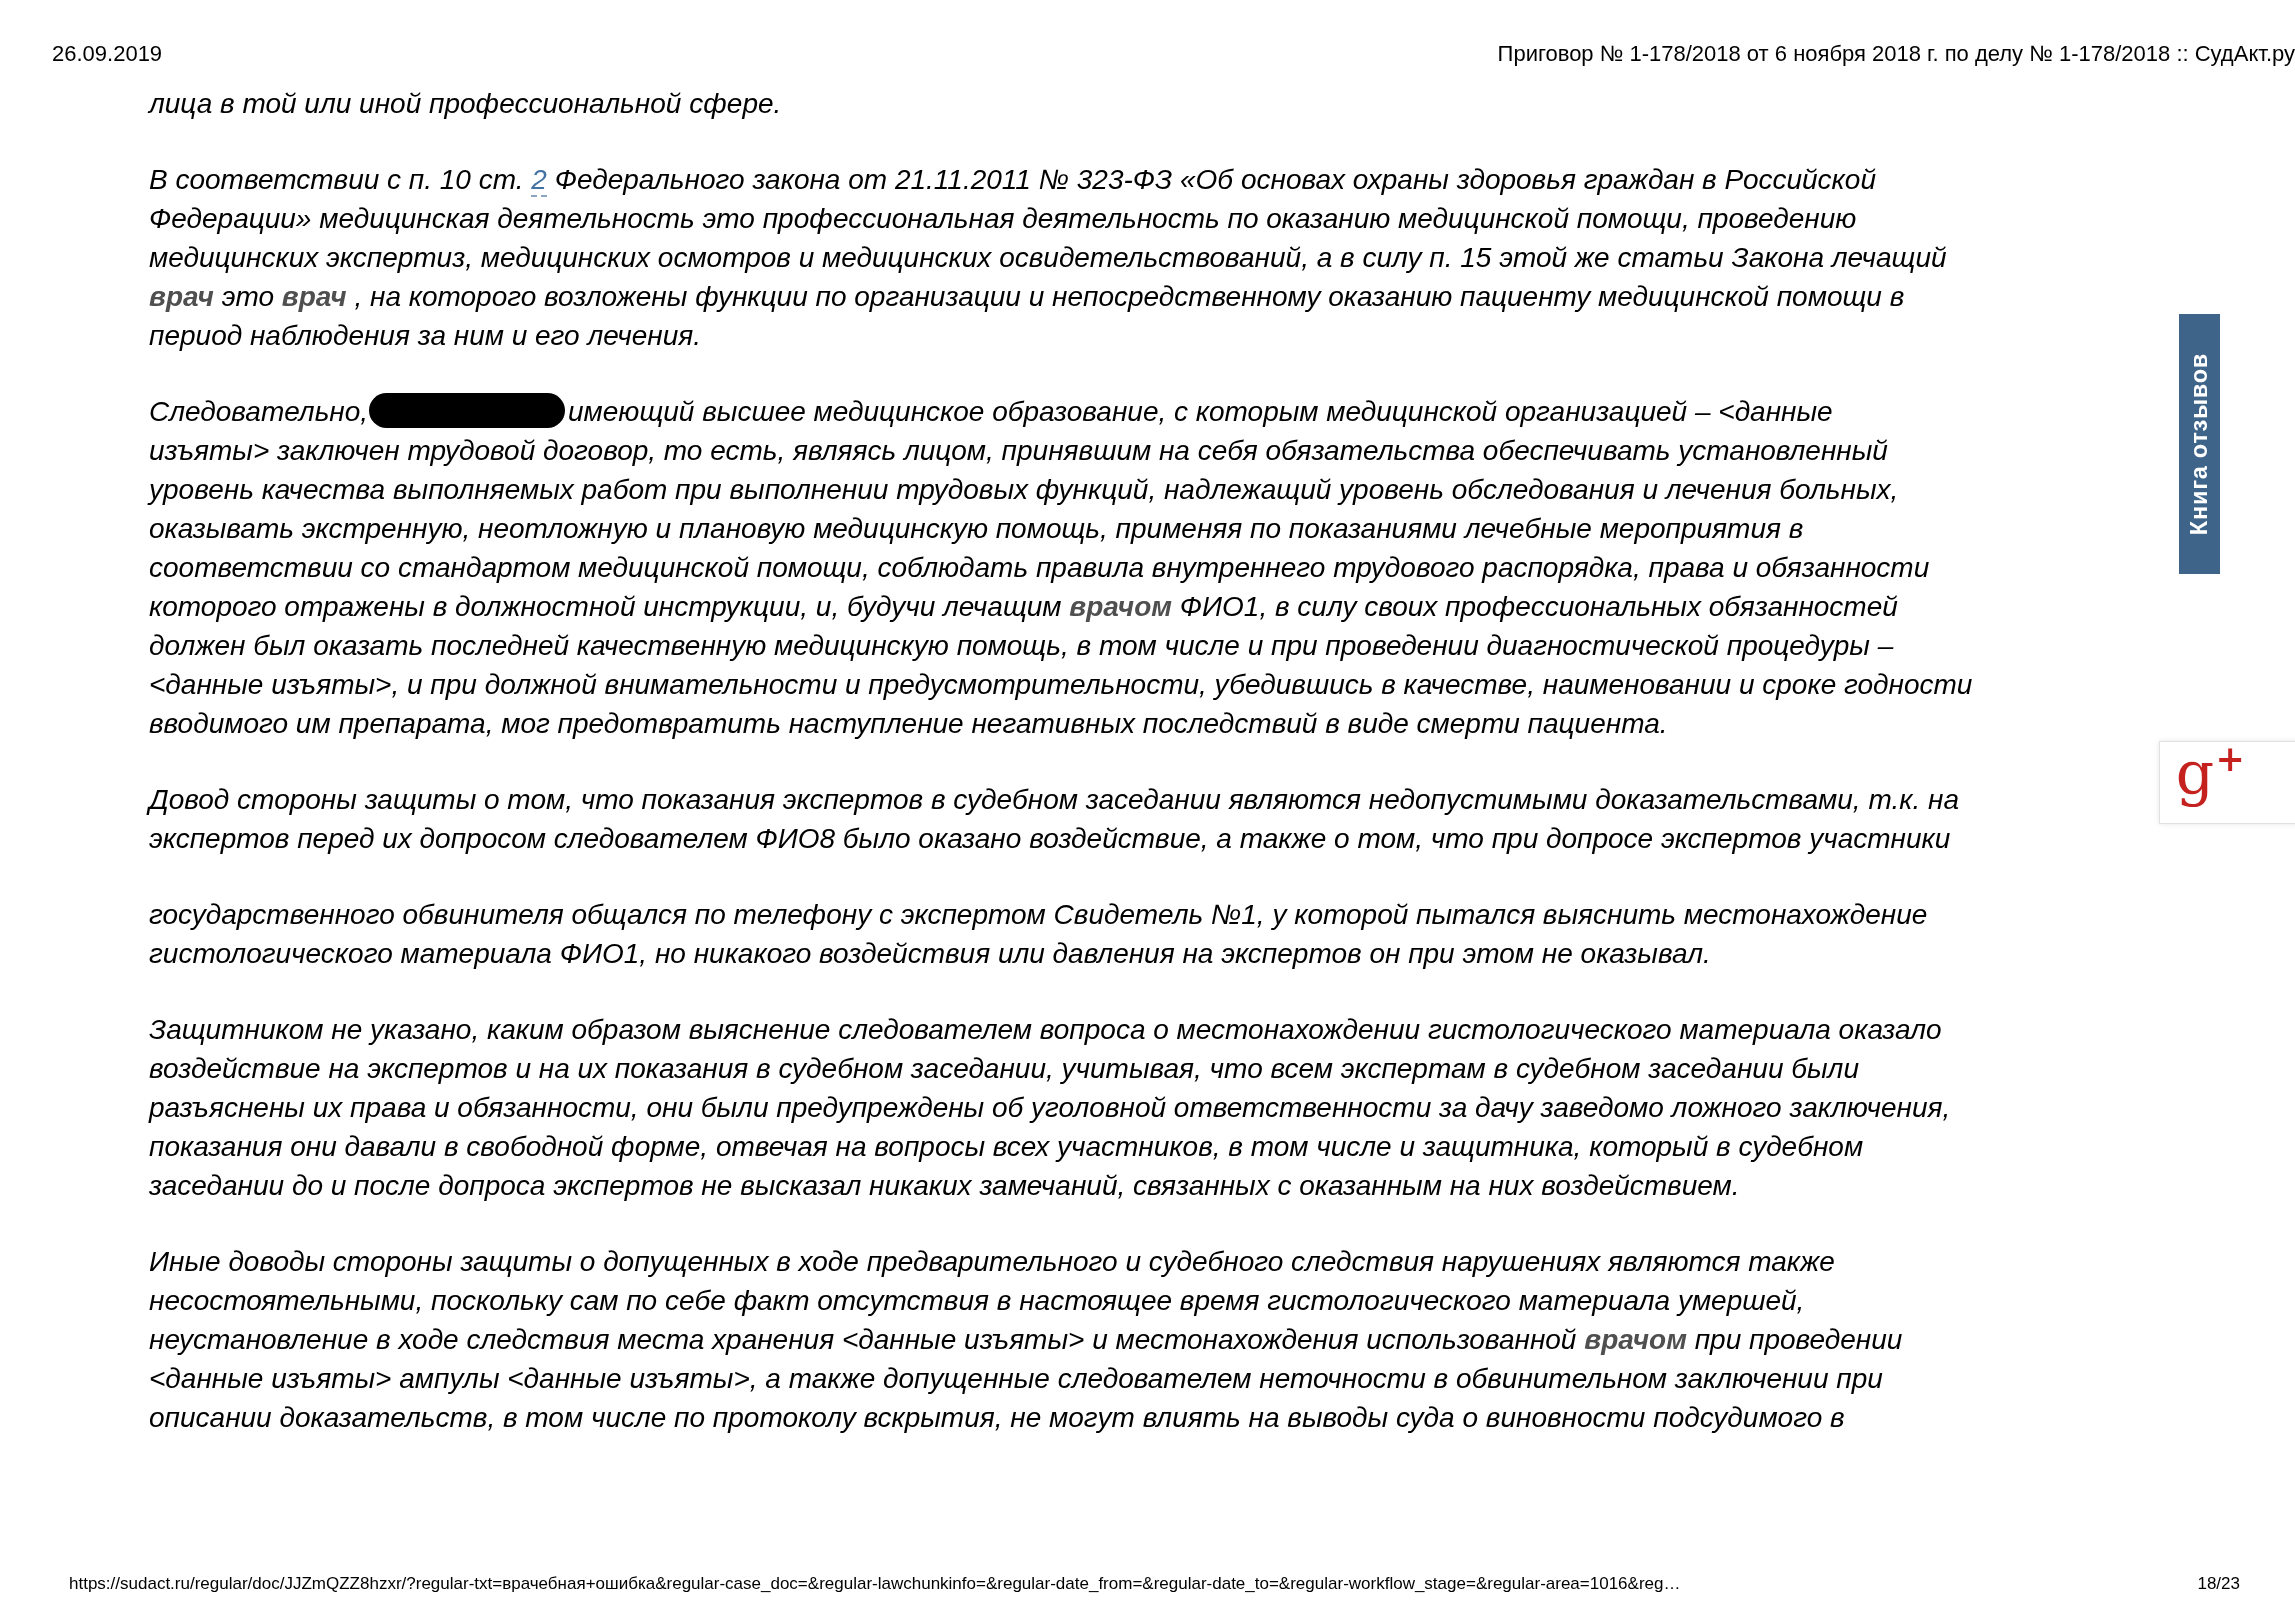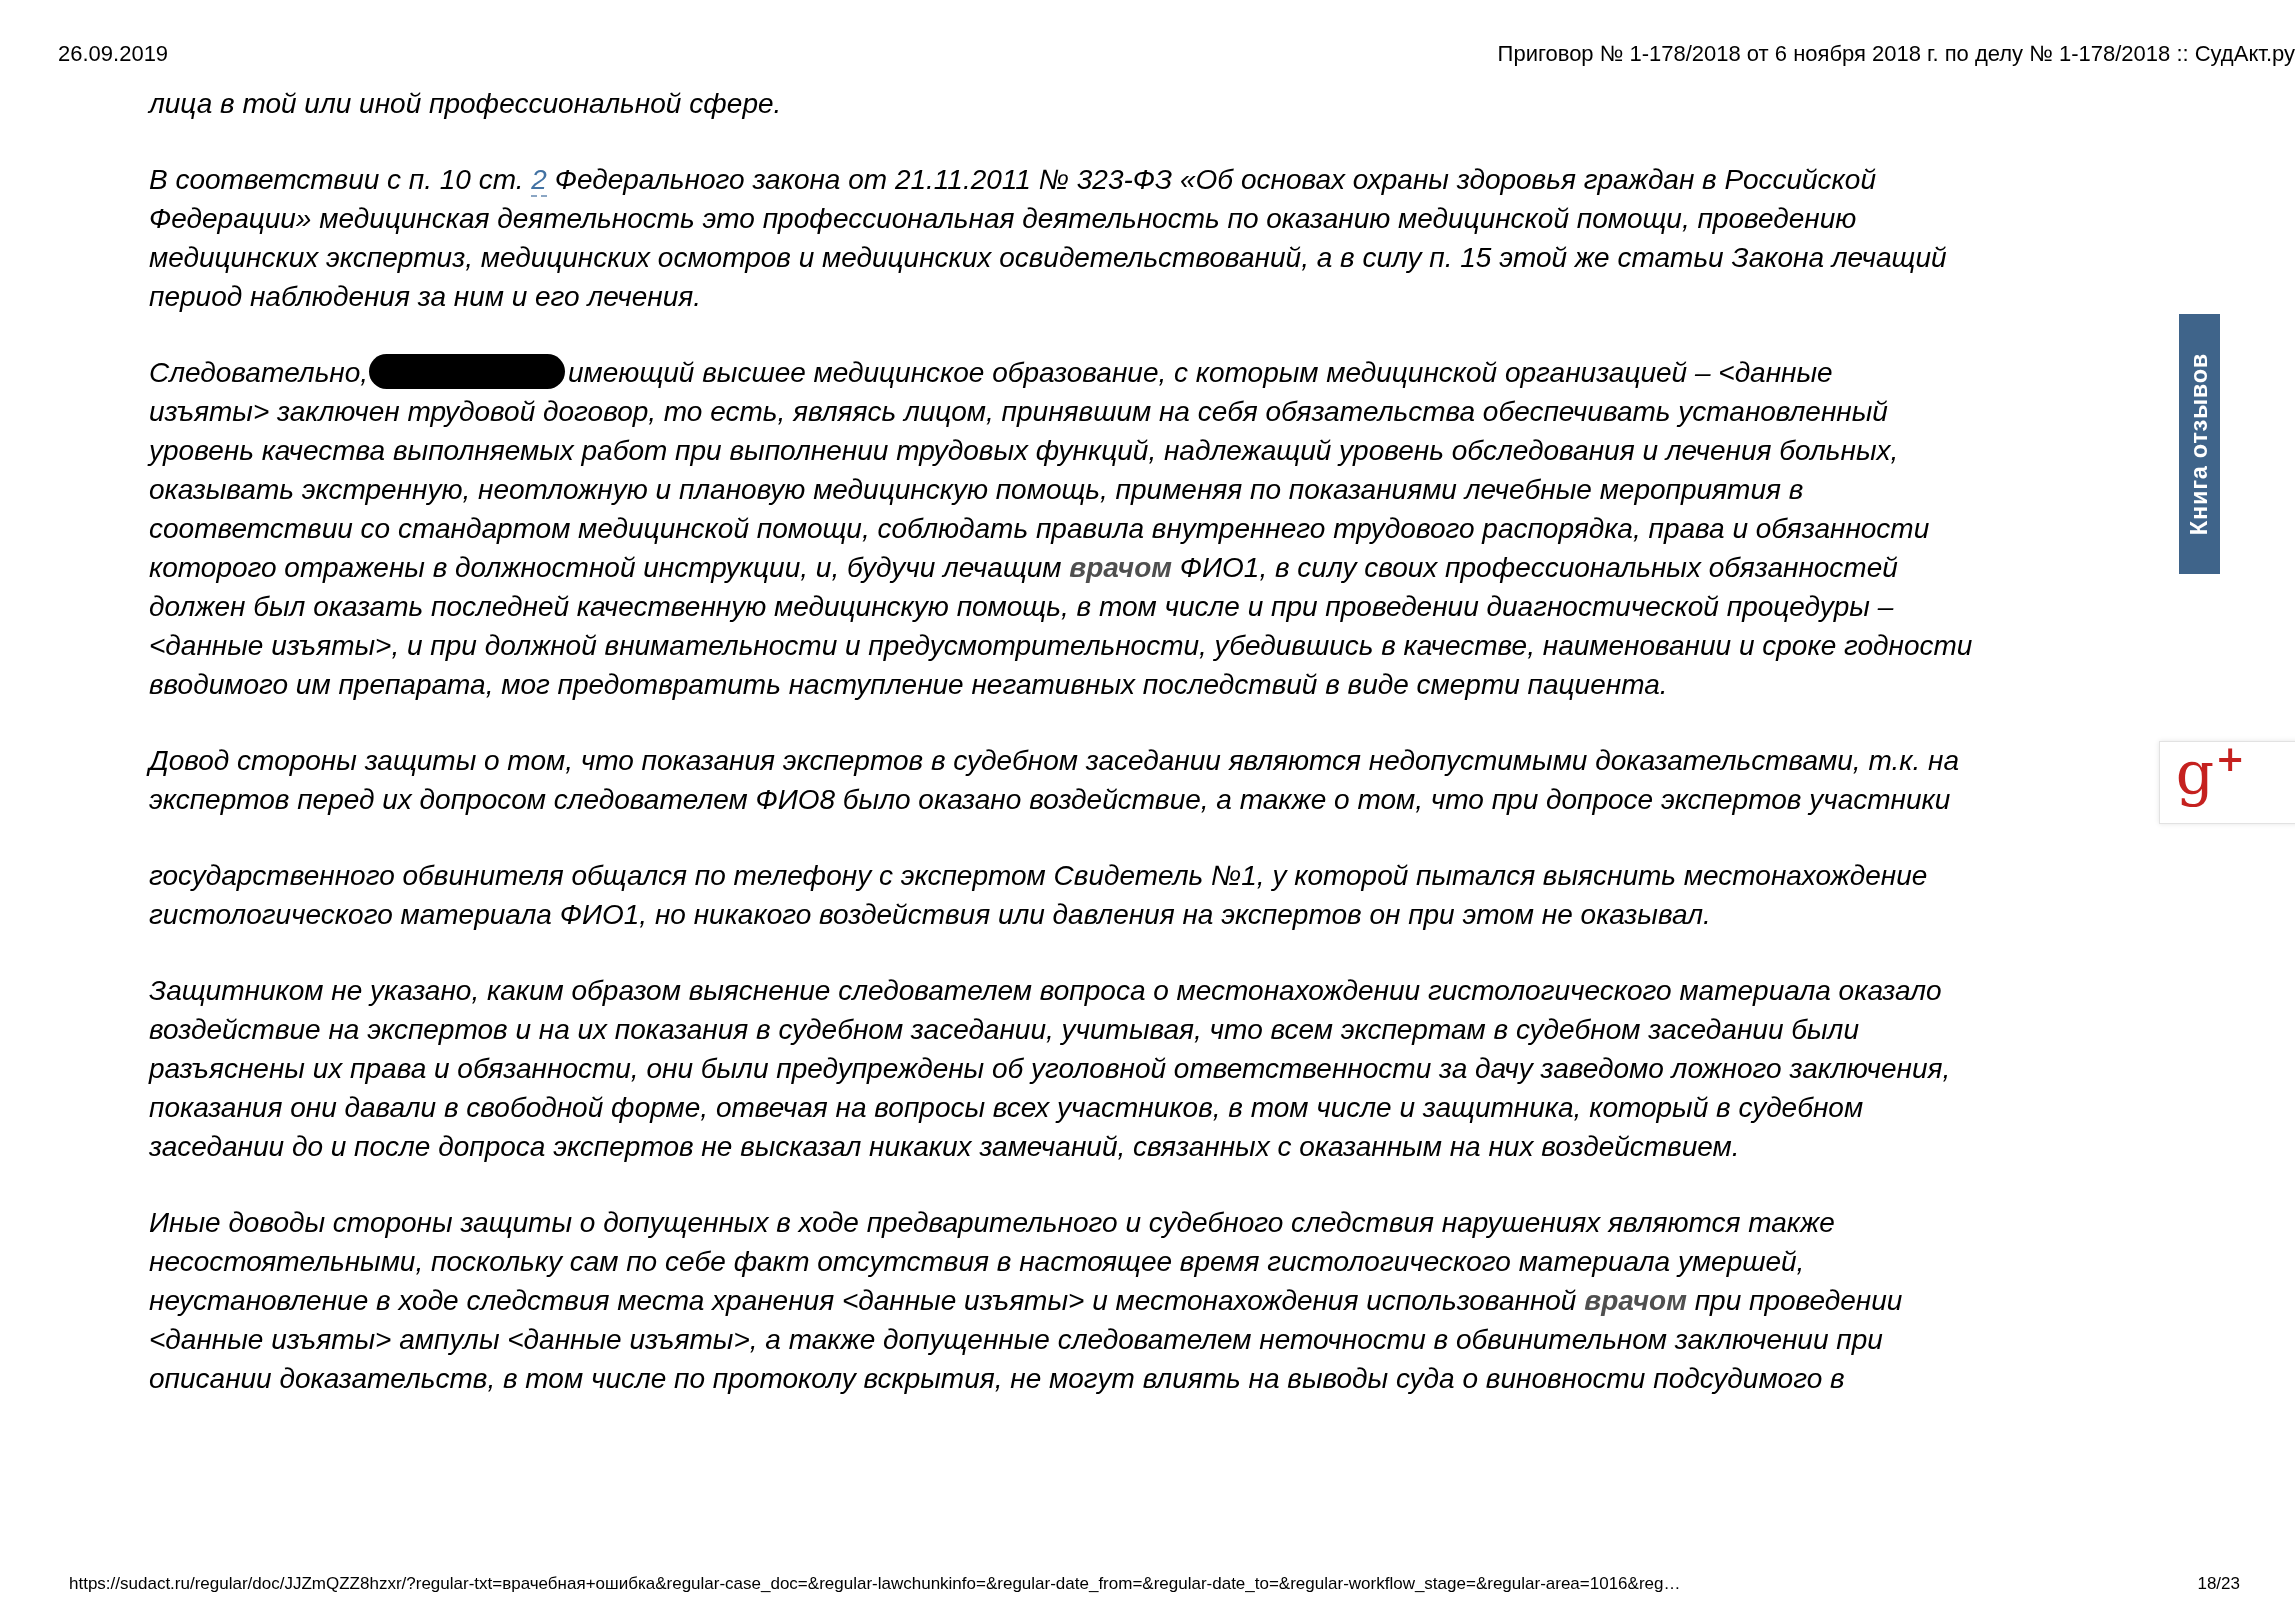--- a/index.html
+++ b/index.html
@@ -10,21 +10,21 @@
     font-family: "Liberation Sans", sans-serif;
     position: relative;
     overflow: hidden;
   }
 
   
   .print-header {
     position: absolute; top: 38px; left: 0; right: 0; height: 31px;
     font-size: 22px; line-height: 31px;
   }
-  .print-header .date { position: absolute; left: 58px; top: 0; }
+  .print-header .date { position: absolute; left: 52px; top: 0; }
   .print-header .title { width: 100%; text-align: right; }
 
   
   .doc {
     position: absolute; left: 149px; top: 84px; width: 2042px;
     font-size: 28px; line-height: 39px; font-style: italic;
   }
   .para { margin: 0 0 37px 0; }
   .line { white-space: pre; }
   .term { font-weight: bold; }
@@ -85,20 +85,21 @@
 </div>
 
 <div class="doc">
     <div class="para">
       <div class="line"><span>лица в той или иной профессиональной сфере.</span></div>
     </div>
     <div class="para">
       <div class="line"><span>В соответствии с п. 10 ст. </span><a class="doc-link" style="color: rgb(66, 114, 163); border-bottom: 2px dashed rgb(138, 166, 196);">2</a><span> Федерального закона от 21.11.2011 № 323-ФЗ «Об основах охраны здоровья граждан в Российской</span></div>
       <div class="line"><span>Федерации» медицинская деятельность это профессиональная деятельность по оказанию медицинской помощи, проведению</span></div>
       <div class="line"><span>медицинских экспертиз, медицинских осмотров и медицинских освидетельствований, а в силу п. 15 этой же статьи Закона лечащий</span></div>
+      <div class="line"><span class="term" style="color: rgb(79, 79, 79);">врач</span><span> это </span><span class="term" style="color: rgb(79, 79, 79);">врач</span><span> , на которого возложены функции по организации и непосредственному оказанию пациенту медицинской помощи в</span></div>
       <div class="line"><span>период наблюдения за ним и его лечения.</span></div>
     </div>
     <div class="para">
       <div class="line"><span>Следовательно,</span><span class="redact" style="background: rgb(0, 0, 0);"></span><span>имеющий высшее медицинское образование, с которым медицинской организацией – &lt;данные</span></div>
       <div class="line"><span>изъяты&gt; заключен трудовой договор, то есть, являясь лицом, принявшим на себя обязательства обеспечивать установленный</span></div>
       <div class="line"><span>уровень качества выполняемых работ при выполнении трудовых функций, надлежащий уровень обследования и лечения больных,</span></div>
       <div class="line"><span>оказывать экстренную, неотложную и плановую медицинскую помощь, применяя по показаниями лечебные мероприятия в</span></div>
       <div class="line"><span>соответствии со стандартом медицинской помощи, соблюдать правила внутреннего трудового распорядка, права и обязанности</span></div>
       <div class="line"><span>которого отражены в должностной инструкции, и, будучи лечащим </span><span class="term" style="color: rgb(79, 79, 79);">врачом</span><span> ФИО1, в силу своих профессиональных обязанностей</span></div>
       <div class="line"><span>должен был оказать последней качественную медицинскую помощь, в том числе и при проведении диагностической процедуры –</span></div>

